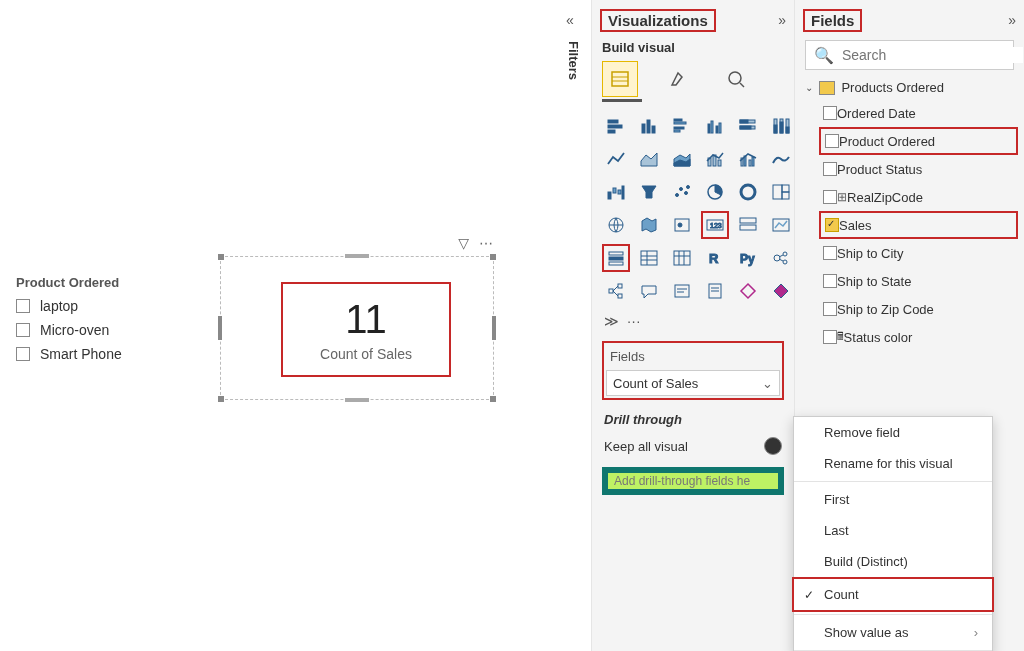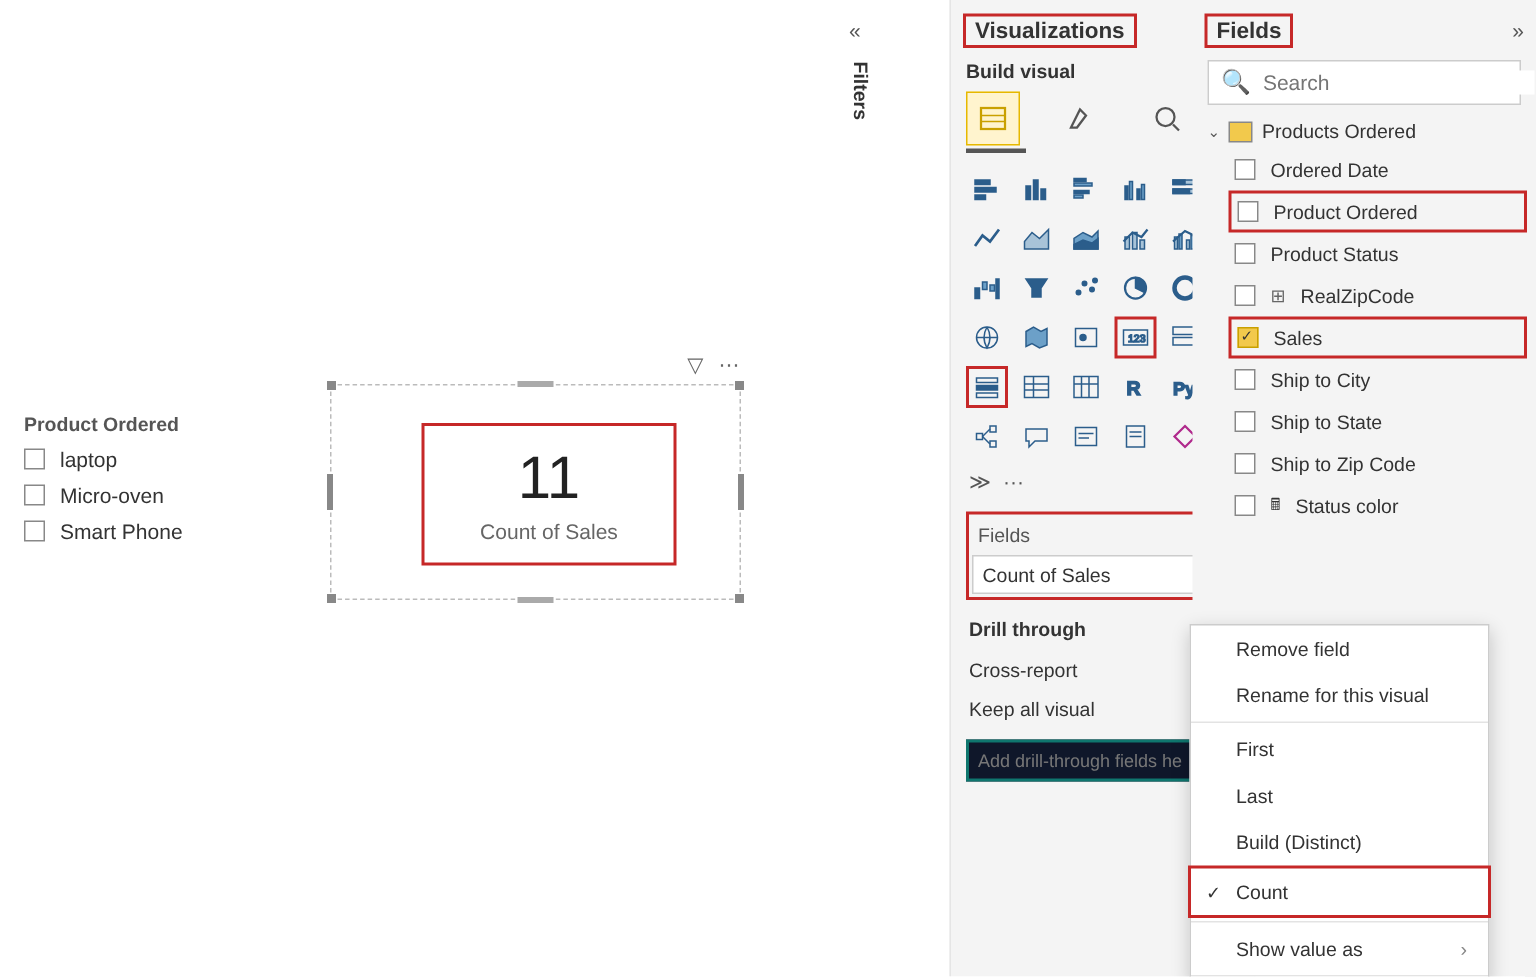--- a/index.html
+++ b/index.html
@@ -24,21 +24,21 @@
 .card-corner.nw{top:-3px;left:-3px;}.card-corner.ne{top:-3px;right:-3px;}
 .card-corner.sw{bottom:-3px;left:-3px;}.card-corner.se{bottom:-3px;right:-3px;}
 .card-toolbar { position:absolute; top:-22px; right:0; display:flex; gap:10px; color:#666; font-size:14px;}
 .card-inner { position: absolute; left: 60px; top: 25px; width: 170px; height: 95px; border: 2px solid #c62828; display:flex; flex-direction:column; align-items:center; justify-content:center;}
 .card-value { font-size: 40px; font-weight: 400; color: #222; }
 .card-label { font-size: 14px; color: #666; margin-top:4px;}
 
 
 .filters-tab { position:absolute; left:566px; top:41px; writing-mode:vertical-rl; font-size:13px; color:#333; font-weight:600;}
 .pane-collapse { position:absolute; font-size:14px; color:#555; }
-.viz-pane { position:absolute; left:591px; top:0; width:204px; height:651px; background:#f4f4f4; border-left:1px solid #e5e5e5; border-right:1px solid #e5e5e5; padding-top:6px;margin-left:42px;}
+.viz-pane { position:absolute; left:591px; top:0; width:204px; height:651px; background:#f4f4f4; border-left:1px solid #e5e5e5; border-right:1px solid #e5e5e5; padding-top:6px;}
 .fields-pane { position:absolute; left:795px; top:0; width:229px; height:651px; background:#f4f4f4; padding-top:6px;}
 
 .pane-header { display:flex; align-items:center; padding:0 8px; height:28px;}
 .pane-title { font-size:15px; font-weight:600; color:#333; border:2px solid #c62828; padding:1px 6px; }
 .expand-btn { margin-left:auto; font-size:14px; color:#555;}
 
 .section-label { font-size:13px; color:#333; padding:6px 10px 2px 10px; font-weight:600;}
 .build-tabs { display:flex; gap:22px; padding:4px 10px 0 10px; align-items:center;}
 .build-tab { width:36px; height:36px; border:1px solid transparent; display:flex;align-items:center;justify-content:center;}
 .build-tab.selected { background:#fff4ce; border:1px solid #e6b800; }
@@ -48,33 +48,33 @@
 .viz-icon { width:28px; height:28px; border:1px solid transparent; display:flex;align-items:center;justify-content:center; cursor:pointer;}
 .viz-icon svg{ stroke:#2b5d8b;}
 .viz-icon.hl { border:2px solid #c62828; }
 .viz-more { padding:4px 12px; color:#555; font-size:14px; display:flex;align-items:center;gap:8px;}
 
 .field-well { margin:8px 10px 0 10px; border:2px solid #c62828; padding:4px 2px 2px 2px;}
 .field-well-label { font-size:13px; color:#555; padding:2px 4px;}
 .field-well-drop { background:#fff; border:1px solid #ccc; height:26px; display:flex; align-items:center; padding:0 6px; font-size:13px; color:#333; margin-top:4px; position:relative;}
 .field-well-drop .chev { margin-left:auto; color:#666;}
 
-.drill-label{ font-size:13px; font-weight:600; color:#333; padding:12px 12px 6px 12px;}
+.drill-label{ font-size:13px; font-weight:600; color:#333; padding:12px 12px 6px 12px;font-style:italic;}
 .drill-row{ display:flex; align-items:center; font-size:13px; color:#333; padding:4px 12px;}
 .toggle{ margin-left:auto; width:18px;height:18px; border-radius:50%; border:1px solid #888;background:#fff;}
 .toggle.on{ background:#333;}
-.drill-drop{ margin:8px 10px 0 10px; background:#0f172a;border:2px solid #0f766e;height:28px;display:flex;align-items:center;padding:0 6px;font-size:12px;color:#777;}
+.drill-drop{ margin:8px 10px 0 10px; background:#bef264;border:6px solid #0f766e;height:28px;display:flex;align-items:center;padding:0 6px;font-size:12px;color:#777;}
 
 
 .search-box { margin:6px 10px; height:30px; background:#fff; border:1px solid #ccc; display:flex;align-items:center;padding:0 8px; gap:8px;}
 .search-box input { border:none; outline:none; font-size:14px; flex:1; color:#666;}
 .table-row{ display:flex; align-items:center; padding:4px 10px; font-size:13px; color:#333; gap:6px;}
 .table-chev{ font-size:10px; color:#555;}
 .table-icon{ width:16px;height:14px; background:linear-gradient(#f2c94c,#f2c94c); border:1px solid #888;}
-.field-row{ display:flex; align-items:center; padding:4px 4px 4px 28px; font-size:13px; color:#333; gap:10px; height:28px;}
+.field-row{ display:flex; align-items:center; padding:4px 4px 4px 28px; font-size:13px; color:#333; height:28px;}
 .field-cb{ width:14px;height:14px; border:1px solid #888; background:#fff;}
 .field-cb.checked{ background:#f2c94c; border-color:#c9a000; position:relative;}
 .field-cb.checked::after{content:"✓"; font-size:10px; position:absolute; left:1px; top:-1px; color:#333;}
 .field-row.hl{ border:2px solid #c62828; margin:0 6px 0 24px; padding-left:4px;}
 
 
 .ctx-menu{ position:absolute; left:793px; top:416px; width:200px; background:#fff; border:1px solid #ccc; box-shadow:0 4px 12px rgba(0,0,0,.2); z-index:10;}
 .ctx-item{ padding:8px 14px 8px 30px; font-size:13px; color:#333; display:flex; align-items:center;position:relative;text-align:center;}
 .ctx-sep{ height:1px; background:#e3e3e3; margin:2px 0;}
 .ctx-item.hl{ border:2px solid #c62828; margin:0 -2px;}
@@ -411,24 +411,20 @@
   <div class="field-well">
     <div class="field-well-label">Fields</div>
     <div class="field-well-drop">
       <span>Count of Sales</span>
       <span class="chev">⌄</span>
     </div>
   </div>
 
   <div class="drill-label">Drill through</div>
   <div class="drill-row">
-    <span>Cross-report</span>
-    <span class="toggle"></span>
-  </div>
-  <div class="drill-row">
     <span>Keep all visual</span>
     <span class="toggle on"></span>
   </div>
   <div class="drill-drop">
     <span>Add drill-through fields he</span>
   </div>
 </div>
 
 <div class="fields-pane">
   <div class="pane-header">

